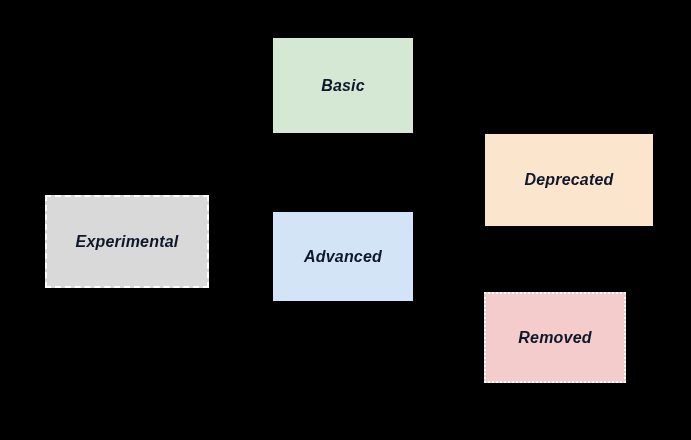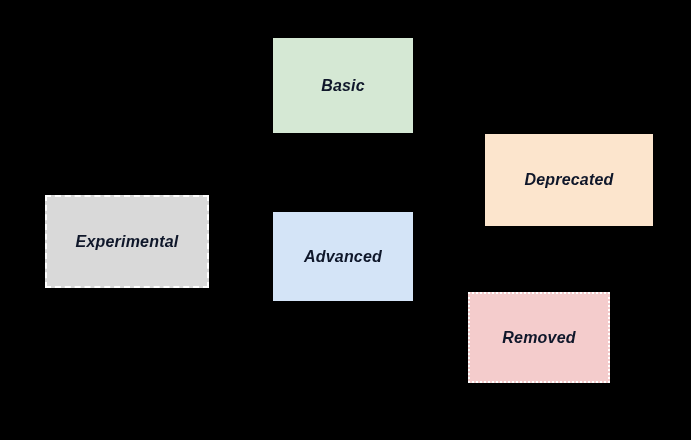--- a/index.html
+++ b/index.html
@@ -60,21 +60,21 @@
   }
   #node-advanced {
     left: 273px;
     top: 212px;
     width: 140px;
     height: 89px;
     background: #d4e4f7;
     border: none;
   }
   #node-removed {
-    left: 468px;
+    left: 484px;
     top: 292px;
     width: 142px;
     height: 91px;
     background: #f4cccc;
     border: 2px dotted #ffffff;
   }
 </style>
 </head>
 <body>
 

